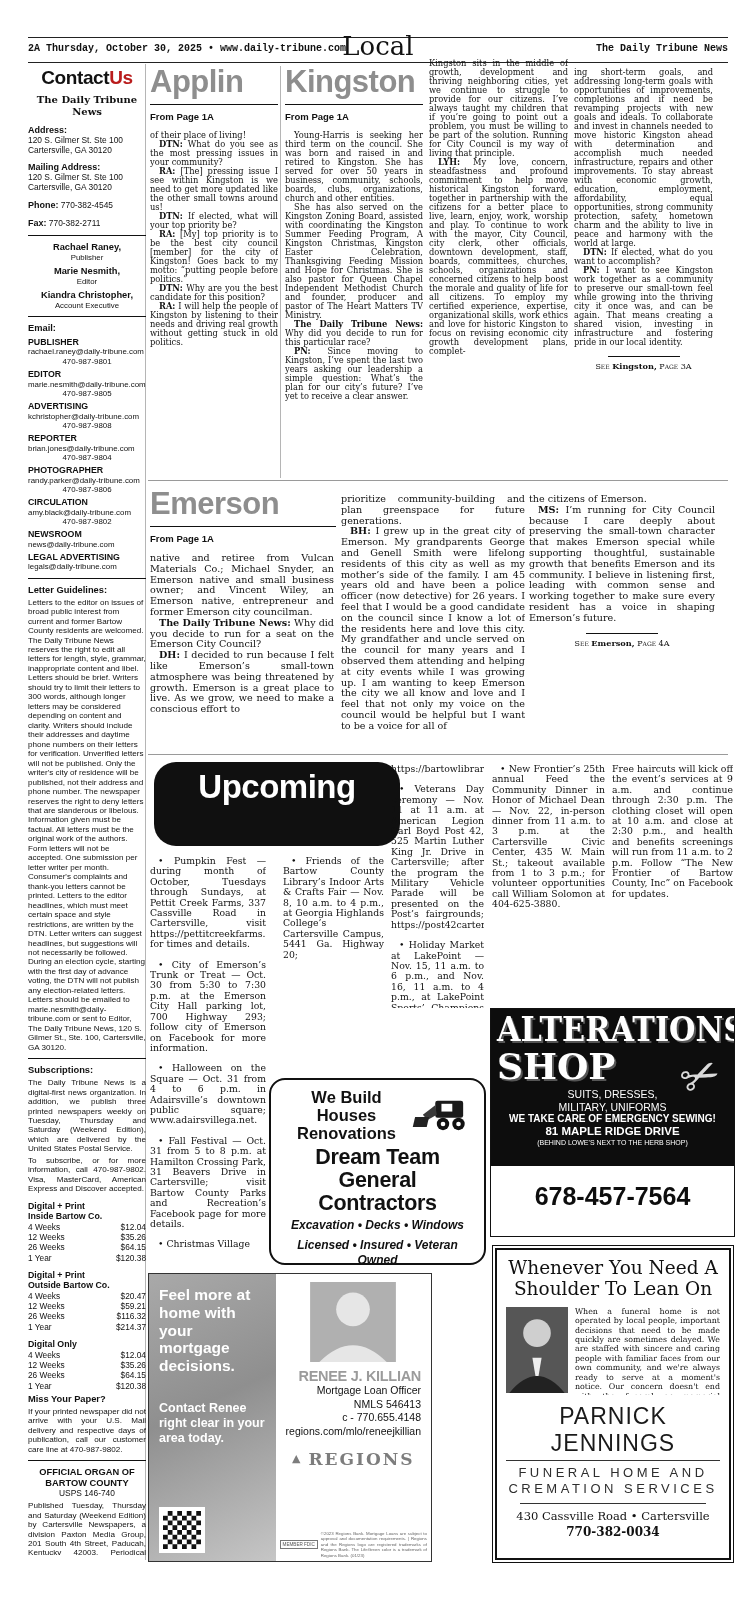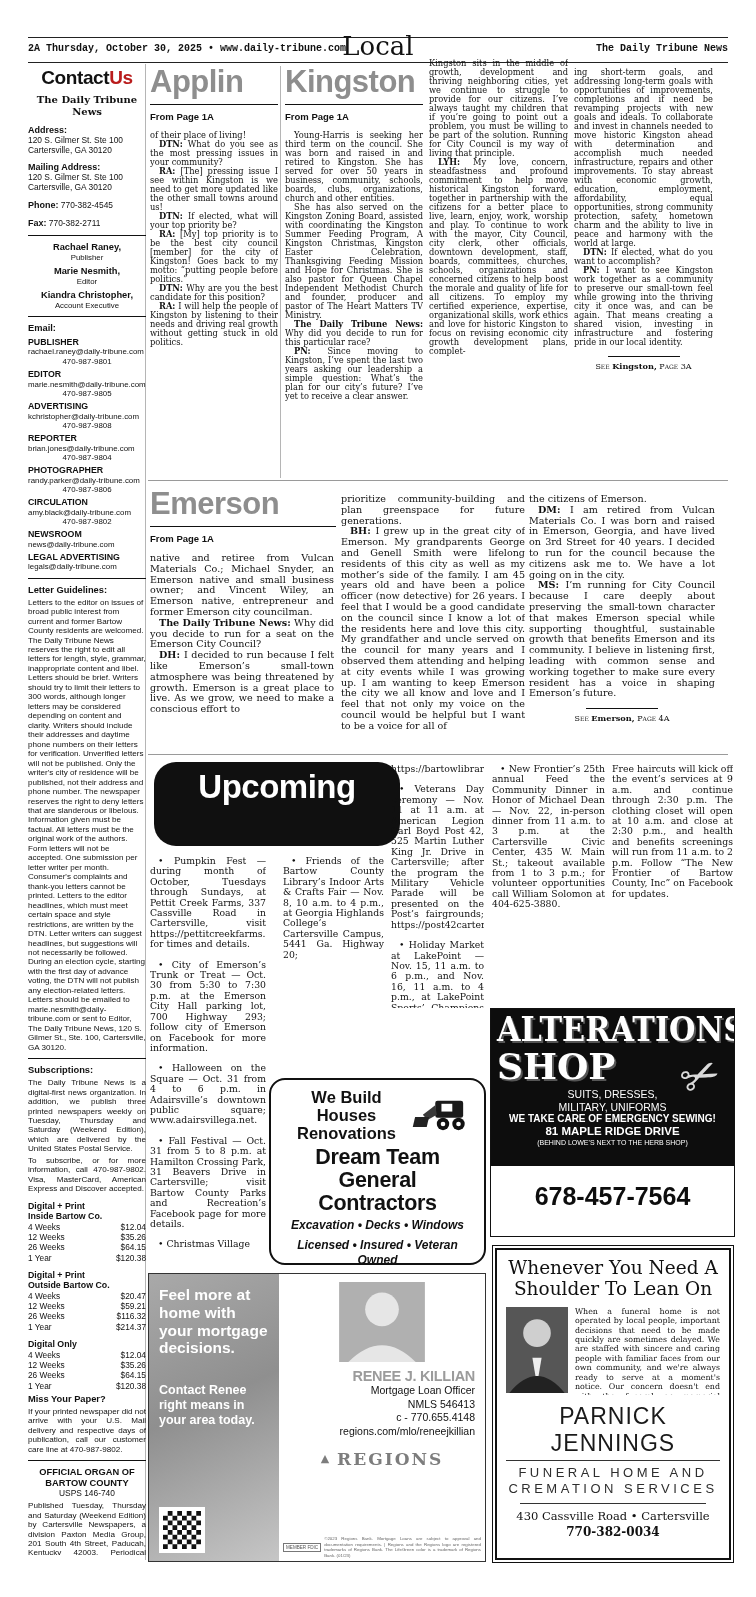--- a/index.html
+++ b/index.html
@@ -74,21 +74,21 @@
   
   .dt-ad { left:269px; top:1078px; width:217px; height:187px; border:2.5px solid #111; border-radius:16px; padding:8px 10px; text-align:center;
            font-family:"Liberation Sans", sans-serif; }
   .dt-head { display:flex; align-items:flex-start; justify-content:space-between; }
   .dt-build { font-weight:bold; font-size:16.5px; line-height:1.1; text-align:center; flex:1; }
   .dt-title { font-weight:bold; font-size:21.5px; line-height:1.05; letter-spacing:-0.3px; margin-top:4px; }
   .dt-line { font-weight:bold; font-style:italic; font-size:12px; line-height:1.3; margin-top:4px; }
   .dt-line:nth-of-type(2){ margin-top:0; }
 
   
-  .mg-ad { left:148px; top:1273px; width:338px; height:289px; border:1.5px solid #333; display:flex; background:#fff; }
+  .mg-ad { left:148px; top:1273px; width:284px; height:289px; border:1.5px solid #333; display:flex; background:#fff; }
   .mg-left { width:130px; background:linear-gradient(155deg,#a9a9a9 0%,#8f8f8f 45%,#c6c6c6 100%);
              color:#fff; font-family:"Liberation Sans", sans-serif; font-weight:bold; padding:12px 10px 8px 10px;
              display:flex; flex-direction:column; }
   .mg-headline { font-size:15.5px; line-height:1.15; }
   .mg-cta { font-size:12.5px; line-height:1.2; margin-top:26px; }
   .mg-qr { width:46px; height:46px; background:#fff; padding:4px; margin-top:auto; }
   .mg-qr-in { width:100%; height:100%; background:repeating-conic-gradient(#111 0% 25%, #fff 0% 50%); background-size:9.5px 9.5px; }
   .mg-right { flex:1; position:relative; font-family:"Liberation Sans", sans-serif; padding:8px 10px 0 10px; }
   .mg-photo { width:86px; height:80px; background:#b9b9b9; margin:0 auto; }
   .mg-name { text-align:right; font-weight:bold; font-size:14.5px; color:#9b9b9b; margin-top:6px; letter-spacing:-0.3px; }
@@ -319,21 +319,20 @@
       <p><b>The Daily Tribune News: </b>Why did you decide to run for a seat on the Emerson City Council?</p>
       <p><b>DH: </b>I decided to run because I felt like Emerson’s small-town atmosphere was being threatened by growth. Emerson is a great place to live. As we grow, we need to make a conscious effort to</p>
     </div>
   <div class="abs body-md" style="left:341px; top:494px; width:184px; height:254px;">
       <p class="ni">prioritize community-building and plan greenspace for future generations.</p>
       <p><b>BH: </b>I grew up in the great city of Emerson. My grandparents George and Genell Smith were lifelong residents of this city as well as my mother’s side of the family. I am 45 years old and have been a police officer (now detective) for 26 years. I feel that I would be a good candidate on the council since I know a lot of the residents here and love this city. My grandfather and uncle served on the council for many years and I observed them attending and helping at city events while I was growing up. I am wanting to keep Emerson the city we all know and love and I feel that not only my voice on the council would be helpful but I want to be a voice for all of</p>
     </div>
   <div class="abs" style="left:529px; top:494px; width:186px; height:254px;">
     <div class="body-md">
         <p class="ni">the citizens of Emerson.</p>
-        <p><b>DM: </b>I am retired from Vulcan Materials Co. I was born and raised in Emerson, Georgia, and have lived on 3rd Street for 40 years. I decided to run for the council because the citizens ask me to. We have a lot going on in the city.</p>
         <p><b>MS: </b>I’m running for City Council because I care deeply about preserving the small-town character that makes Emerson special while supporting thoughtful, sustainable growth that benefits Emerson and its community. I believe in listening first, leading with common sense and working together to make sure every resident has a voice in shaping Emerson’s future.</p>
       </div>
     <div class="see"><span>See </span><b>Emerson,</b><span> Page 4A</span></div>
   </div>
 
   <div class="abs ev-box">
     <div>Upcoming</div>
   </div>
   <div class="abs ev" style="left:150px; top:856px; width:116px; height:412px;">
       <p>• Pumpkin Fest — during month of October, Tuesdays through Sundays, at Pettit Creek Farms, 337 Cassville Road in Cartersville, visit https://pettitcreekfarms.com for times and details.</p>
@@ -395,21 +394,21 @@
       <div>General Contractors</div>
     </div>
     <div class="dt-line">Excavation • Decks • Windows</div>
     <div class="dt-line">Licensed • Insured • Veteran Owned</div>
 
   </div>
 
   <div class="abs mg-ad">
     <div class="mg-left">
       <div class="mg-headline">Feel more at home with your mortgage decisions.</div>
-      <div class="mg-cta">Contact Renee right means in your area today.</div>
+      <div class="mg-cta">Contact Renee right clear in your area today.</div>
       <div class="mg-qr">
           <div class="mg-qr-in"></div>
         </div>
     </div>
     <div class="mg-right">
       <div class="mg-photo">
         <svg class="photo-sil" viewBox="0 0 40 38">
           <rect width="40" height="38" fill="#b0b0b0"></rect>
           <circle cx="20" cy="13" r="8" fill="#e6e6e6"></circle>
           <path d="M4 38 Q20 22 36 38 Z" fill="#e6e6e6"></path>

